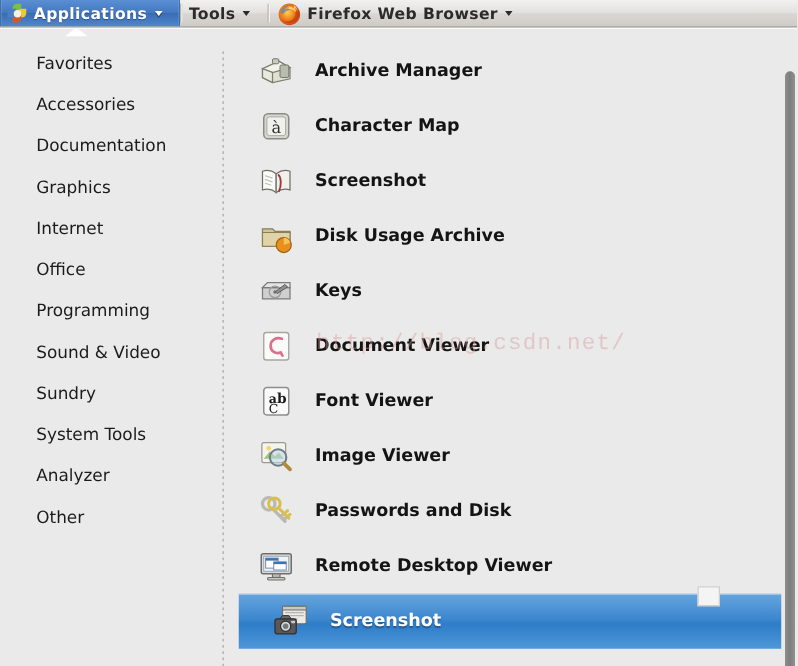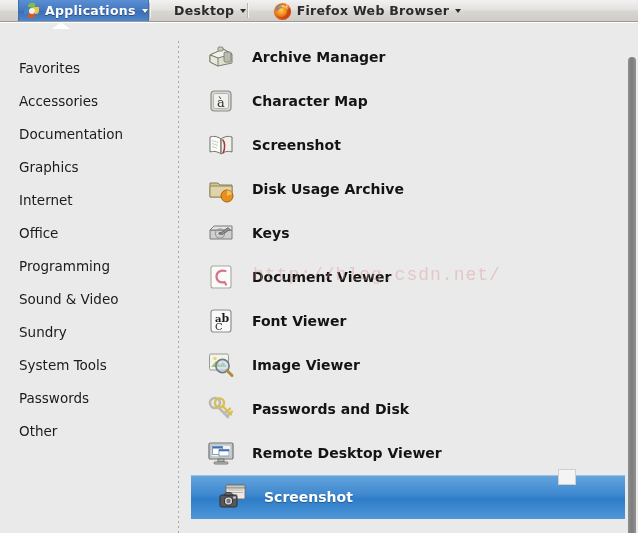--- a/index.html
+++ b/index.html
@@ -26,28 +26,27 @@
     border-bottom: 1px solid #9c9a96;
     display: flex;
     align-items: stretch;
     z-index: 40;
     box-sizing: border-box;
   }
   .panel-item {
     display: flex;
     align-items: center;
     gap: 5px;
-    padding: 0 1px 0 5px;
+    padding: 0 14px 0 5px;
     font-size: 12.5px;
     color: #2b2b2b;
     font-weight: bold;
     white-space: nowrap;
     cursor: default;
     letter-spacing: .3px;
-    margin-left: 18px;
   }
   .panel-item.active {
     background: linear-gradient(to bottom, #5b8fd4 0%, #4277bf 50%, #3a6cb3 51%, #4e86cb 100%);
     color: #ffffff;
     text-shadow: 0 1px 0 rgba(0,0,0,.35);
     border-left: 1px solid #3f6fae;
     border-right: 1px solid #3f6fae;
   }
   .panel-item .caret {
     font-size: 8px;
@@ -128,22 +127,22 @@
   .cats {
     width: 178px;
     flex: none;
     padding-top: 12px;
     box-sizing: border-box;
     position: relative;
   }
   .cat {
     height: 33px;
     display: flex;
-    align-items: flex-end;
-    padding-left: 19px;
+    align-items: flex-start;
+    padding-left: 29px;
     font-size: 13.5px;
     color: #1b1b1b;
     cursor: default;
     box-sizing: border-box;
     white-space: nowrap;
   }
 
   .vsep {
     width: 1px;
     flex: none;
@@ -282,21 +281,21 @@
           <i></i>
           <b></b>
       </span>
       <span>Applications</span>
       <span class="caret">▾</span>
     </div>
 
     <div class="panel-sep"></div>
 
     <div class="panel-item">
-      <span>Desktop</span>
+      <span>Tools</span>
       <span class="caret">▾</span>
     </div>
 
     <div class="panel-sep"></div>
 
     <div class="panel-item">
       <span class="ff-ico">
         <svg viewBox="0 0 20 20" width="20" height="20">
           <defs>
             <radialGradient id="ffg" cx="42%" cy="42%" r="62%">
@@ -346,21 +345,21 @@
         <div class="cat">
             <span>Sound &amp; Video</span>
           </div>
         <div class="cat">
             <span>Sundry</span>
           </div>
         <div class="cat">
             <span>System Tools</span>
           </div>
         <div class="cat">
-            <span>Passwords</span>
+            <span>Analyzer</span>
           </div>
         <div class="cat">
             <span>Other</span>
           </div>
       </div>
 
       <div class="vsep"></div>
 
       <div class="apps">
 

